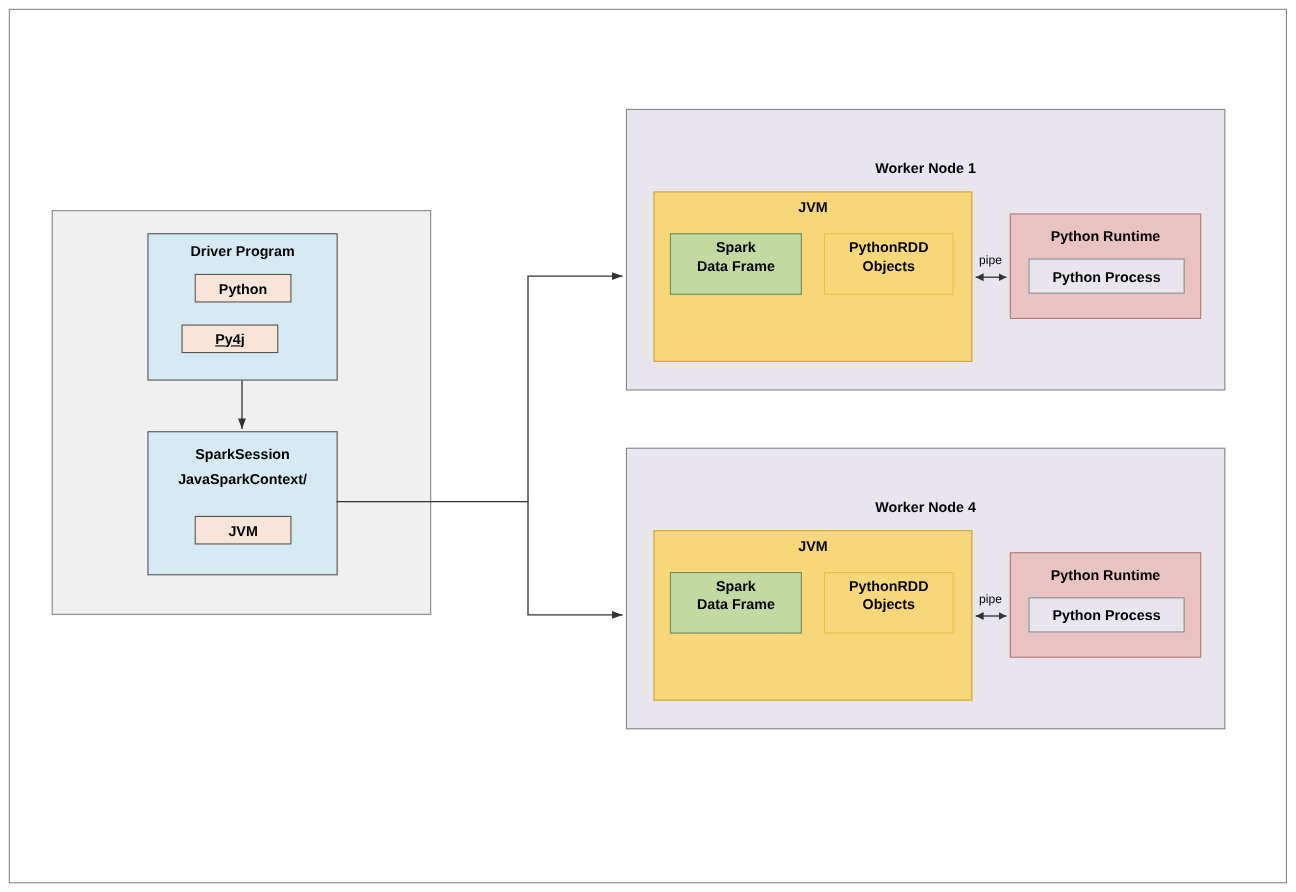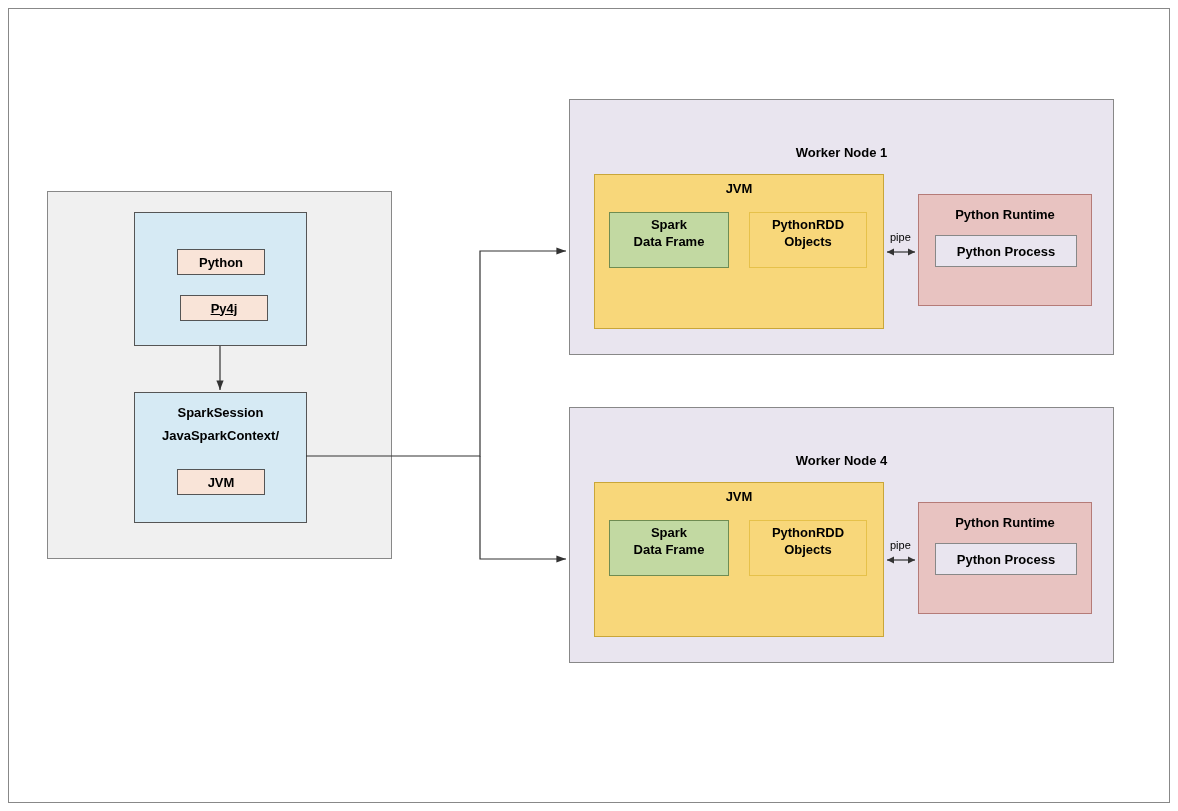--- a/index.html
+++ b/index.html
@@ -50,21 +50,21 @@
       top: 36px;
       width: 88px;
       height: 26px;
       background: #f9e4d8;
       border-color: #555;
       display: flex;
       align-items: center;
       justify-content: center;
     }
     .py4j-box {
-      left: 45px;
+      left: 30px;
       top: 82px;
       width: 88px;
       height: 26px;
       background: #f9e4d8;
       border-color: #555;
       display: flex;
       align-items: center;
       justify-content: center;
       text-decoration: underline;
     }
@@ -131,21 +131,21 @@
       display: flex;
       align-items: flex-start;
       justify-content: center;
       text-align: center;
       line-height: 1.3;
     }
     .python-runtime {
       left: 348px;
       top: 94px;
       width: 174px;
-      height: 112px;
+      height: 96px;
       background: #e8c3c1;
       border-color: #b57b78;
       padding-top: 8px;
     }
     .python-process {
       left: 16px;
       top: 40px;
       width: 142px;
       height: 32px;
       background: #e9e5ef;
@@ -164,20 +164,21 @@
       pointer-events: none;
     }
   </style>
 </head>
 <body>
 
 <div class="outer-frame">
 
   <div class="box driver-container">
     <div class="box driver-program">
+      <div class="label driver-title">Driver Program</div>
       <div class="box python-box">
         <span class="label">Python</span>
       </div>
       <div class="box py4j-box">
         <span class="label">Py4j</span>
       </div>
     </div>
     <div class="box spark-context">
       <div class="label">SparkSession</div>
       <div class="label">JavaSparkContext/</div>

